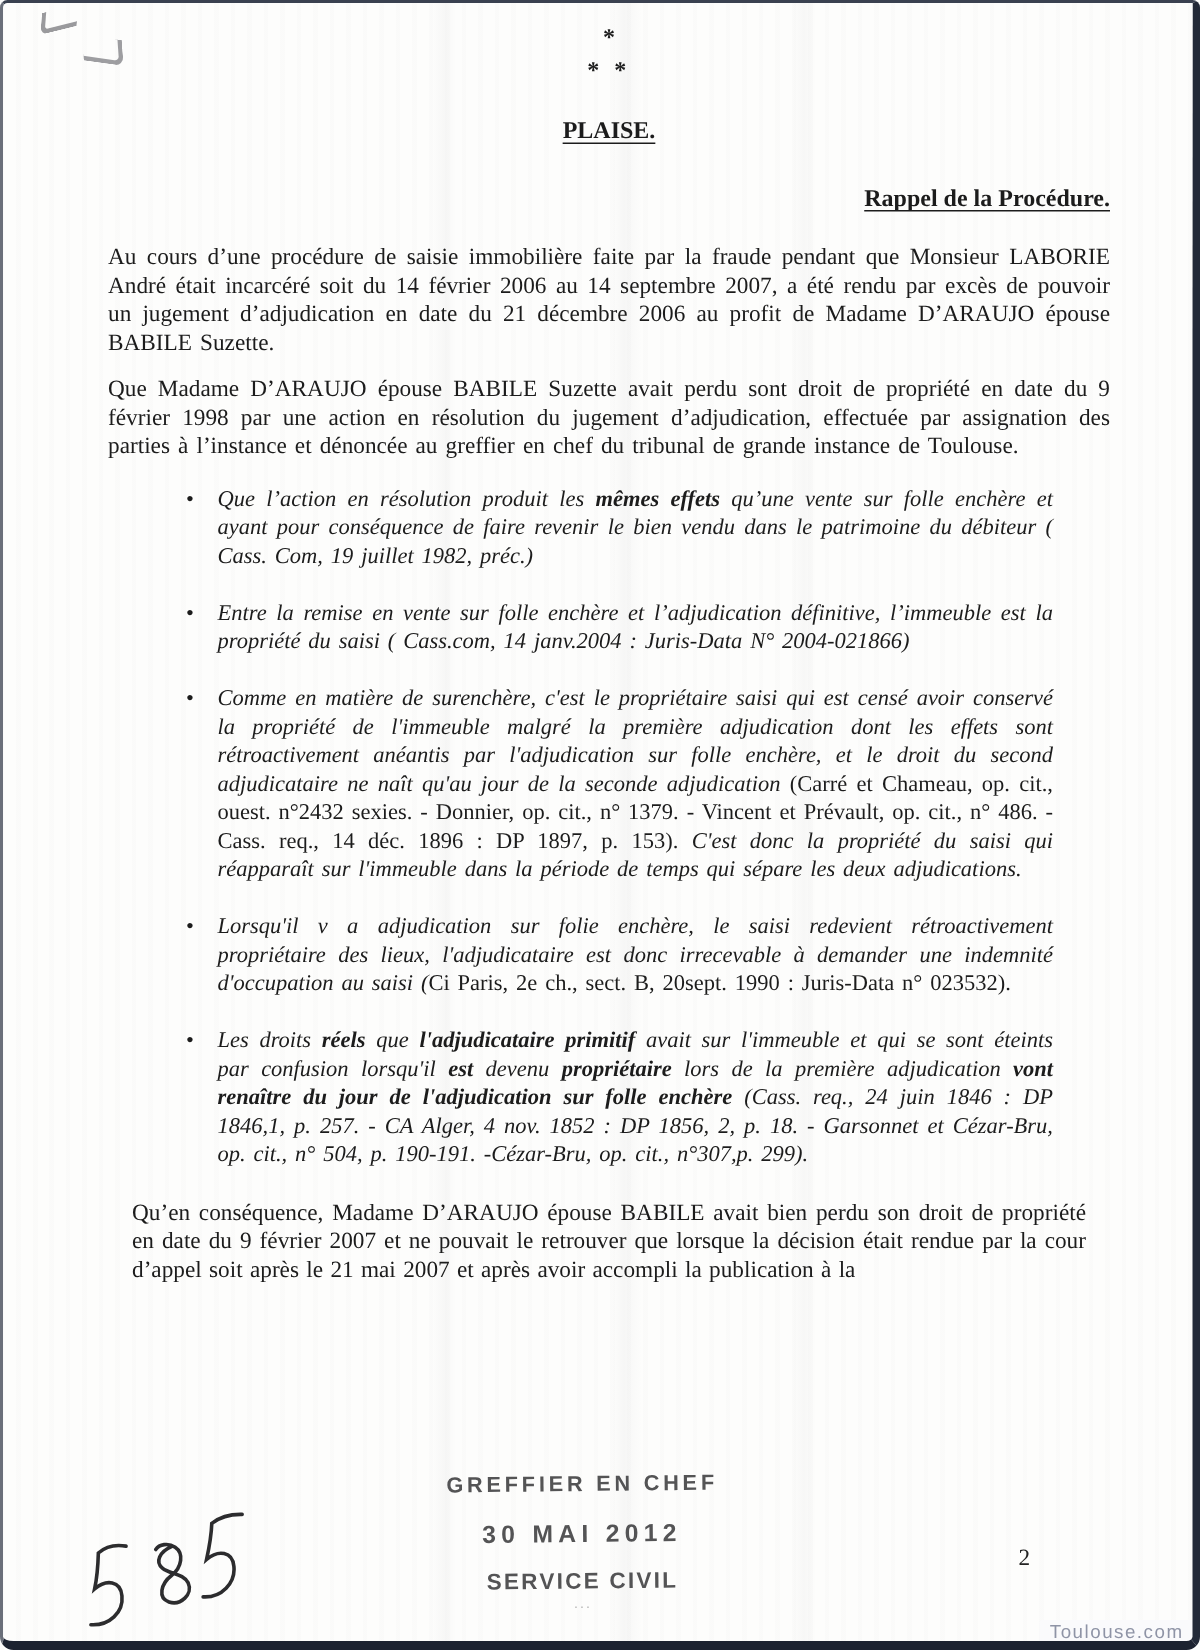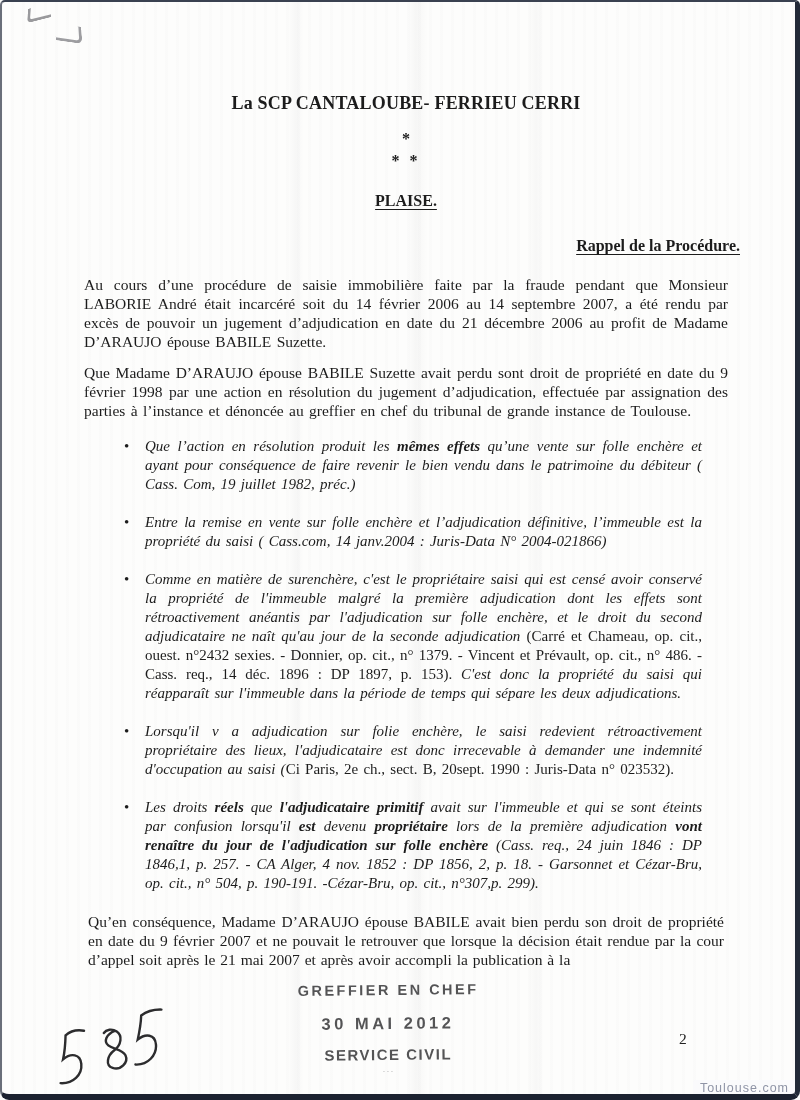--- a/index.html
+++ b/index.html
@@ -47,21 +47,21 @@
   .star-1{margin-top:18px;}
   .star-2{margin-top:6px;letter-spacing:3px;}
   .plaise{
     margin-top:22px;text-align:center;font-weight:bold;font-size:16px;
     text-decoration:underline;text-underline-offset:3px;
   }
   .section-heading{
     margin-top:26px;font-weight:bold;font-size:16px;text-align:right;
     text-decoration:underline;text-underline-offset:3px;
   }
-  p.body-par{margin:12px;margin-top:20px;word-spacing:1.5px;}
+  p.body-par{margin:0;margin-top:20px;word-spacing:1.5px;}
   p.par-2{margin-top:12px;}
   ul.bullets{
     margin:17px 38px 0 50px;padding:0;list-style:none;
   }
   ul.bullets li{
     position:relative;padding-left:23px;margin-bottom:19px;
     font-style:italic;font-size:15px;line-height:19px;word-spacing:1.5px;
   }
   ul.bullets li .marker{
     position:absolute;left:2px;top:0;font-style:normal;font-size:15px;
@@ -112,21 +112,20 @@
 </head>
 <body>
 
 <div class="page">
   <div class="scan-texture"></div>
 
   <div class="artifact artifact-1"></div>
   <div class="artifact artifact-2"></div>
 
   <div class="content">
-    <div class="firm-title">La SCP CANTALOUBE- FERRIEU CERRI</div>
     <div class="stars star-1">*</div>
     <div class="stars star-2">* *</div>
     <div class="plaise">PLAISE.</div>
     <div class="section-heading">Rappel de la Procédure.</div>
 
     <p class="body-par">Au cours d’une procédure de saisie immobilière faite par la fraude pendant que Monsieur LABORIE André était incarcéré soit du 14 février 2006 au 14 septembre 2007, a été rendu par excès de pouvoir un jugement d’adjudication en date du 21 décembre 2006 au profit de Madame D’ARAUJO épouse BABILE Suzette.</p>
     <p class="body-par par-2">Que Madame D’ARAUJO épouse BABILE Suzette avait perdu sont droit de propriété en date du 9 février 1998 par une action en résolution du jugement d’adjudication, effectuée par assignation des parties à l’instance et dénoncée au greffier en chef du tribunal de grande instance de Toulouse.</p>
 
     <ul class="bullets">
       <li><span class="marker">•</span><span class="runs"><span>Que l’action en résolution produit les </span><span class="b">mêmes effets</span><span> qu’une vente sur folle enchère et ayant pour conséquence de faire revenir le bien vendu dans le patrimoine du débiteur ( Cass. Com, 19 juillet 1982, préc.)</span></span></li>

